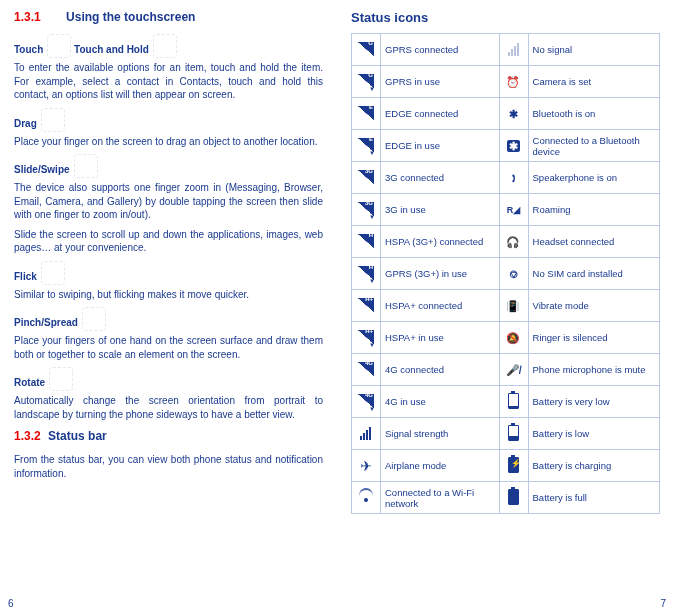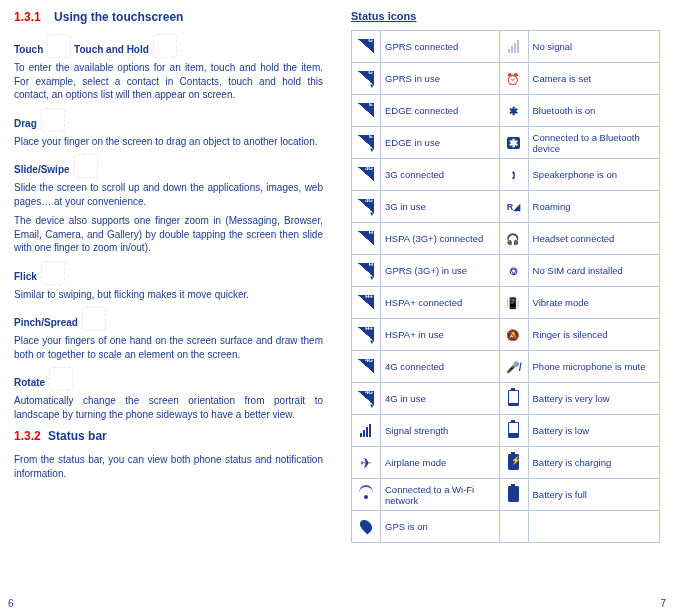--- a/index.html
+++ b/index.html
@@ -4,21 +4,21 @@
 <style>
 body { margin:0; font-family: Arial, Helvetica, sans-serif; background:#fff; color:#1a3a8f; width:674px; height:615px; position:relative; overflow:hidden; font-size:10px; }
 .page { display:flex; height:600px; }
 .col { flex:1; padding:6px 14px 0 14px; box-sizing:border-box; }
 .left h2 { font-size:12px; font-weight:bold; margin:4px 0 10px 0; }
 .sec-num { color:#e60000; }
 .sec-num2 { color:#e60000; }
 .sub { font-weight:bold; color:#1a3a8f; margin:10px 0 3px 0; display:inline-block; vertical-align:middle; }
 .gesture-icon { display:inline-block; width:22px; height:22px; vertical-align:middle; margin-left:4px; opacity:.5; border:1px dashed #c8d4e8; border-radius:4px; }
 p { margin:3px 0 6px 0; line-height:1.35; text-align:justify; color:#1a3a8f; }
-.right h3 { font-size:11px; font-weight:bold; text-decoration:underline; margin:4px 0 8px 0; color:#1a3a8f; }
+.right h3 { font-size:13px; font-weight:bold; margin:4px 0 8px 0; color:#1a3a8f; }
 table { border-collapse:collapse; width:100%; }
 td { border:1px solid #bcc9e4; padding:3px 4px; vertical-align:middle; font-size:9.5px; color:#1a3a8f; height:25px; }
 td.icon { width:24px; text-align:center; padding:2px; }
 .corner { display:inline-block; width:16px; height:14px; background:linear-gradient(to top right, transparent 49%, #1a3a8f 50%); position:relative; }
 .corner .l { position:absolute; top:-2px; right:1px; font-size:6px; font-weight:bold; color:#fff; }
 .sigbars span{display:inline-block;width:2px;background:#1a3a8f;margin-right:1px;vertical-align:bottom;}
 .batt{display:inline-block;width:9px;height:14px;border:1.5px solid #1a3a8f;border-radius:1px;position:relative;}
 .batt::before{content:"";position:absolute;top:-3px;left:2px;width:4px;height:2px;background:#1a3a8f;}
 .batt .fill{position:absolute;bottom:0;left:0;right:0;background:#1a3a8f;}
 .plane{display:inline-block;width:14px;height:14px;position:relative;}
@@ -32,34 +32,34 @@
 .pgnum.l { left:8px; }
 .pgnum.r { right:8px; }
 </style>
 </head>
 <body>
 
 <div class="page">
   <div class="col left">
     <h2>
       <span class="sec-num">1.3.1</span>
-      <span style="margin-left:10px;">Using the touchscreen</span>
+      <span style="margin-left:22px;">Using the touchscreen</span>
     </h2>
 
     <span class="sub">Touch</span><span class="gesture-icon"></span>
 
     <span class="sub">Touch and Hold</span><span class="gesture-icon"></span>
     <p>To enter the available options for an item, touch and hold the item. For example, select a contact in Contacts, touch and hold this contact, an options list will then appear on screen.</p>
 
     <span class="sub">Drag</span><span class="gesture-icon"></span>
     <p>Place your finger on the screen to drag an object to another location.</p>
 
     <span class="sub">Slide/Swipe</span><span class="gesture-icon"></span>
+    <p>The device also supports one finger zoom in (Messaging, Browser, Email, Camera, and Gallery) by double tapping the screen then slide with one finger to zoom in/out).</p>
     <p>Slide the screen to scroll up and down the applications, images, web pages… at your convenience.</p>
-    <p>The device also supports one finger zoom in (Messaging, Browser, Email, Camera, and Gallery) by double tapping the screen then slide with one finger to zoom in/out).</p>
 
     <span class="sub">Flick</span><span class="gesture-icon"></span>
     <p>Similar to swiping, but flicking makes it move quicker.</p>
 
     <span class="sub">Pinch/Spread</span><span class="gesture-icon"></span>
     <p>Place your fingers of one hand on the screen surface and draw them both or together to scale an element on the screen.</p>
 
     <span class="sub">Rotate</span><span class="gesture-icon"></span>
     <p>Automatically change the screen orientation from portrait to landscape by turning the phone sideways to have a better view.</p>
 
@@ -157,25 +157,19 @@
             <td>Airplane mode</td>
             <td class="icon"><span class="batt"><span class="fill" style="height:100%"></span><span style="position:absolute;top:1px;left:2px;font-size:8px;color:#fff;">⚡</span></span></td>
             <td>Battery is charging</td>
           </tr>
           <tr>
             <td class="icon"><span class="wifi"></span></td>
             <td>Connected to a Wi-Fi network</td>
             <td class="icon"><span class="batt"><span class="fill" style="height:100%"></span></span></td>
             <td>Battery is full</td>
           </tr>
-          <tr>
-            <td class="icon"><span class="gps"></span></td>
-            <td>GPS is on</td>
-            <td class="icon"></td>
-            <td></td>
-          </tr>
         </tbody>
     </table>
   </div>
 </div>
 
 <div class="pgnum l">6</div>
 <div class="pgnum r">7</div>
 
 </body></html>

